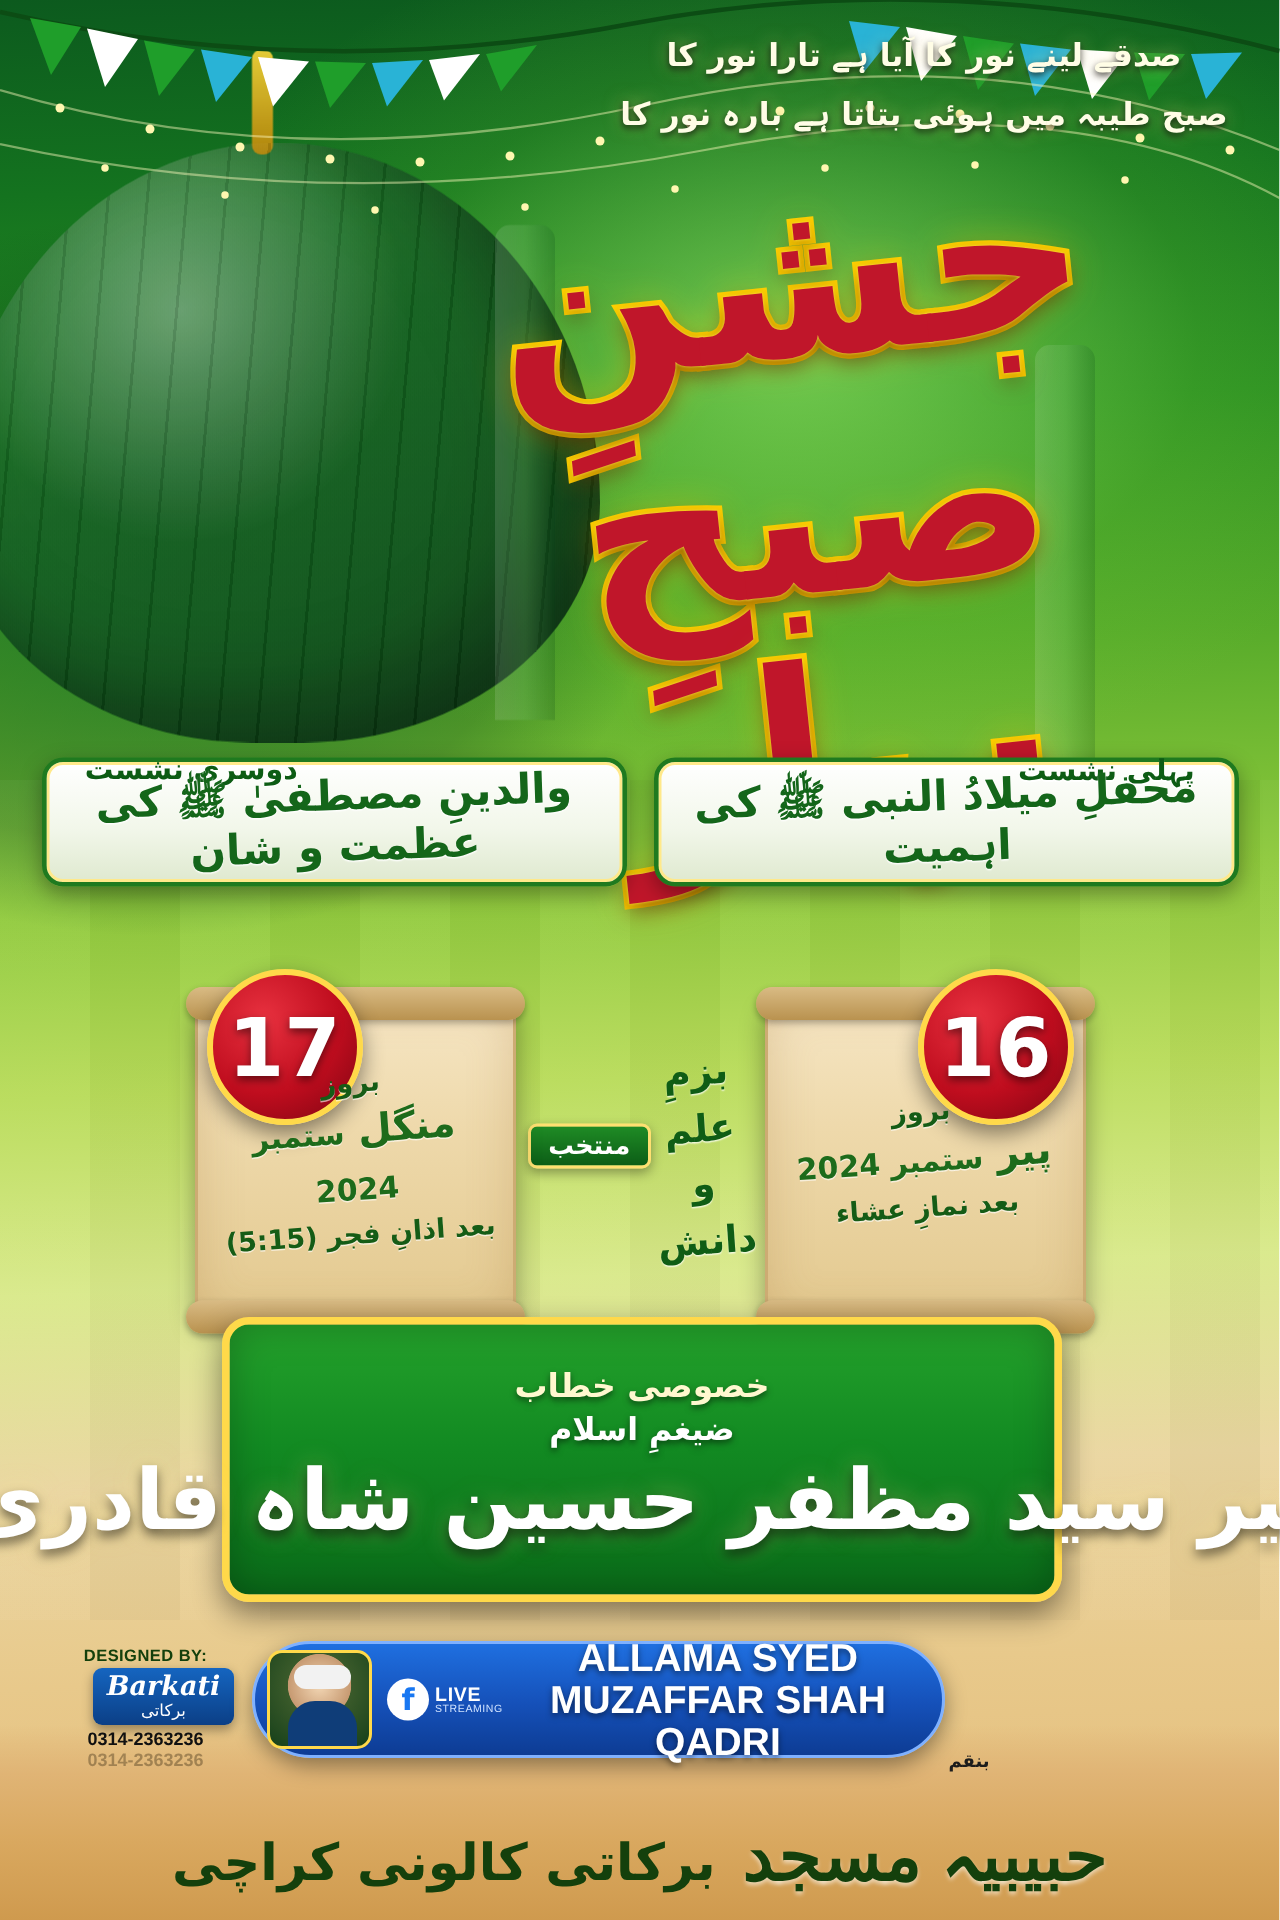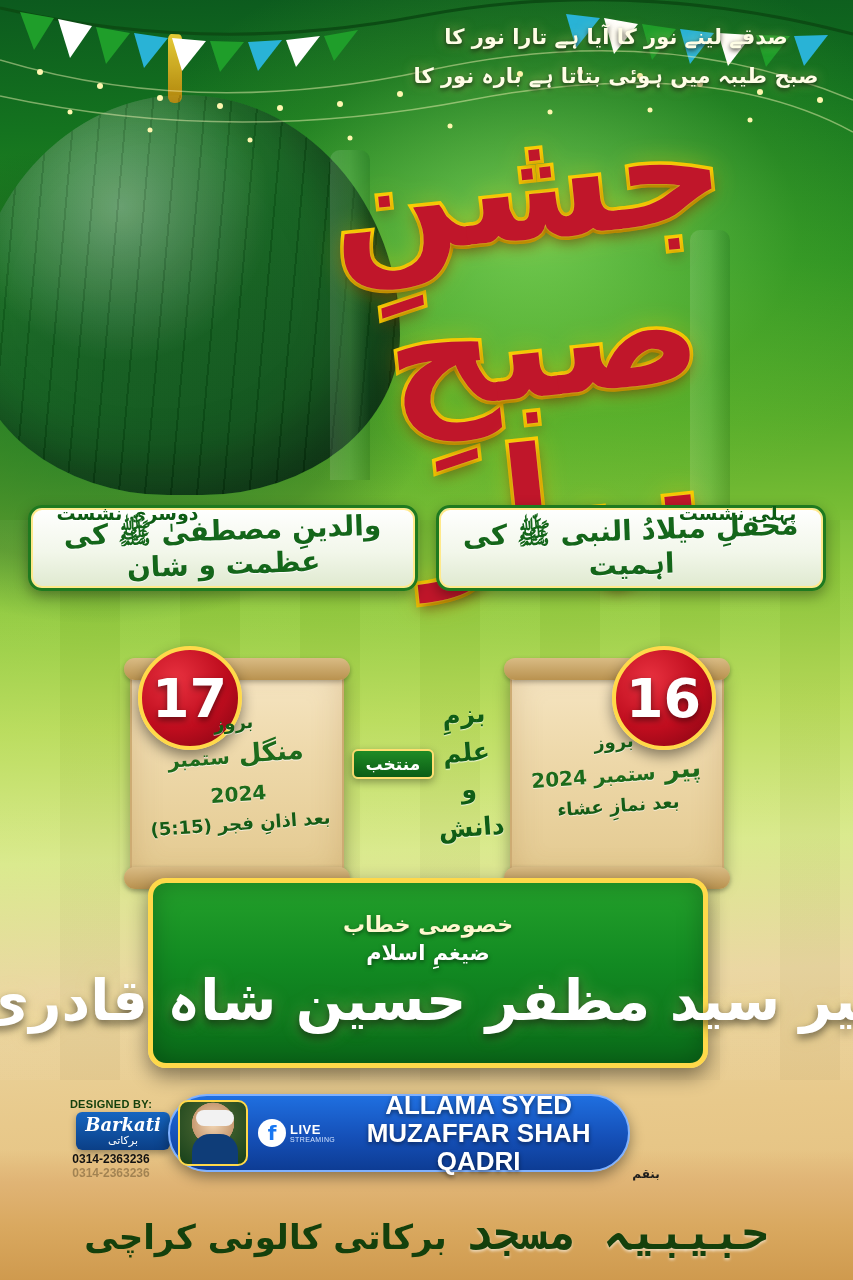--- a/index.html
+++ b/index.html
@@ -282,21 +282,21 @@
     font-family: "DejaVu Sans", sans-serif;
     font-size: 56px; font-weight: 700;
     color: #ffffff;
     line-height: 1.15;
     text-shadow: 0 4px 8px rgba(0,0,0,.55), 0 0 18px rgba(255,235,140,.35);
     white-space: nowrap;
   }
 
   
   .designed {
-    position: absolute; left: 52px; top: 1098px;
+    position: absolute; left: 38px; top: 1098px;
     width: 118px;
     text-align: center;
     direction: ltr;
   }
   .designed-label {
     font-size: 11px; font-weight: 700; color: #14400c;
     letter-spacing: .3px;
   }
   .designed-card {
     margin-top: 2px;
@@ -396,21 +396,21 @@
     direction: rtl;
     font-family: "DejaVu Sans", sans-serif;
     font-size: 12px; font-weight: 700;
     color: #1c1c1c;
     display: flex; align-items: center; justify-content: center;
     text-align: center;
     line-height: 1.1;
   }
   .footer-name {
     direction: rtl;
-    font-family: Liberation Mono, monospace;
+    font-family: Liberation Sans, sans-serif;
     font-weight: 700;
     color: #14400c;
     font-size: 46px;
     line-height: 1.25;
     text-shadow: 0 2px 3px rgba(255,255,255,.55);
     margin-top: 48px;
   }
   .footer-loc {
     direction: rtl;
     font-family: "DejaVu Sans", sans-serif;

